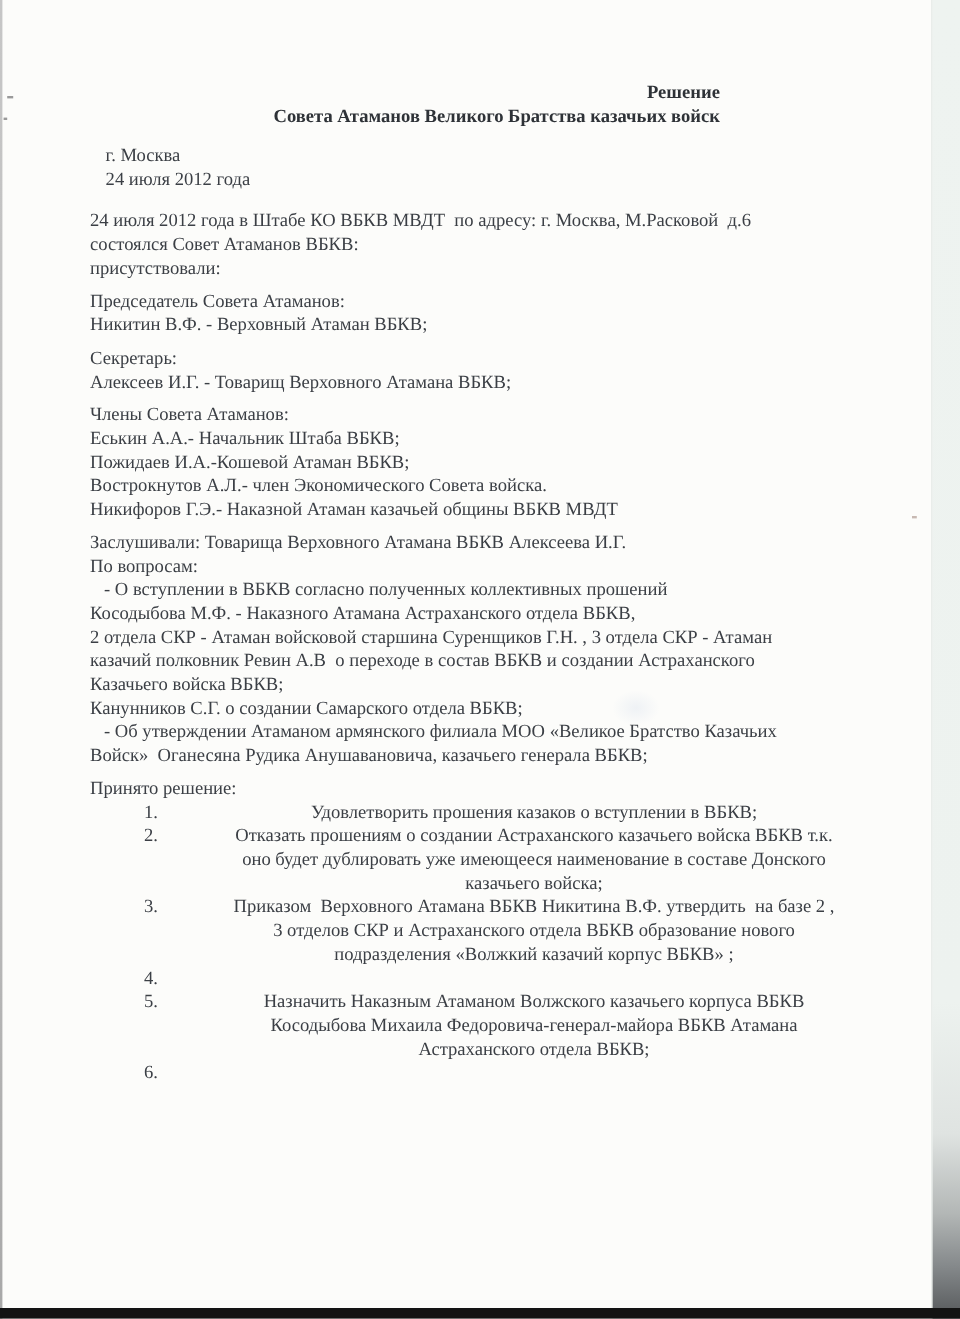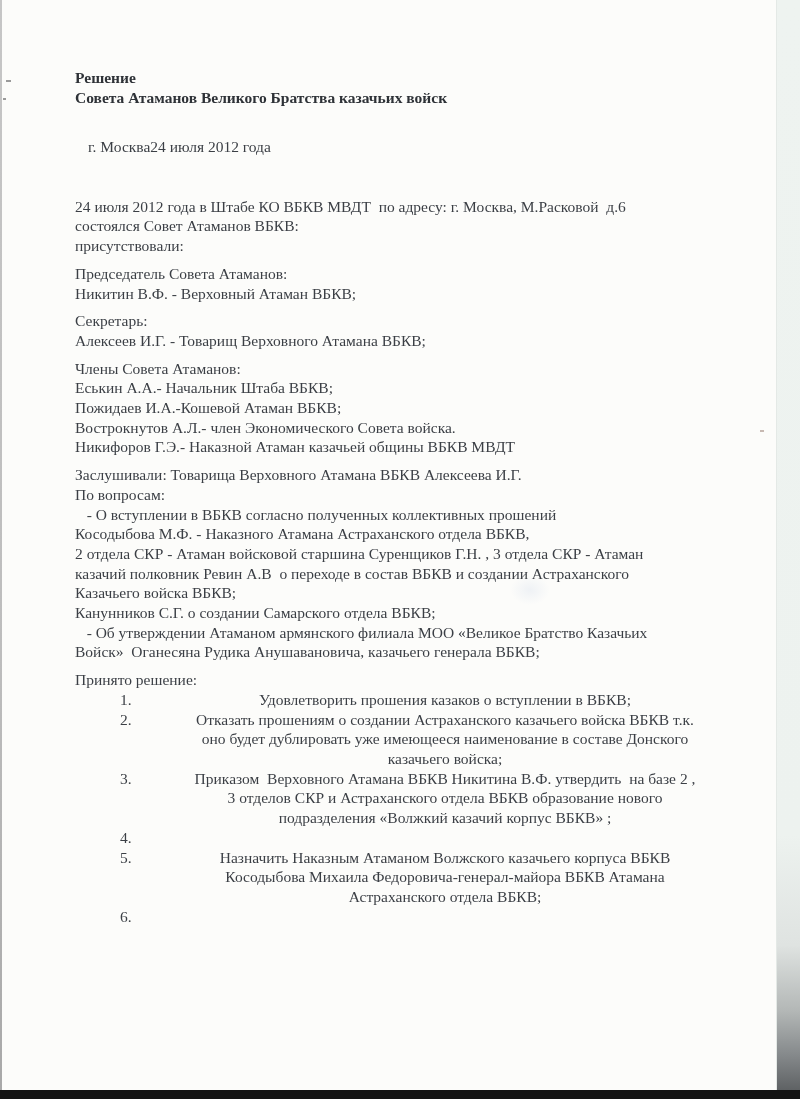--- a/index.html
+++ b/index.html
@@ -43,35 +43,36 @@
     box-sizing: border-box;
     padding: 68px 55px 0 75px;
     color: #3b3f45;
     font-size: 15.5px;
     line-height: 19.7px;
     z-index: 1;
   }
   .doc-line { white-space: pre-wrap; }
   .heading-block {
     width: 525px;
-    text-align: left;
+    text-align: right;
     font-weight: bold;
     font-size: 15.5px;
     line-height: 20px;
     color: #2e3237;
   }
   .place-date-row {
-    display: flex; 
+    display: flex; justify-content: space-between;
     width: 585px;
     padding-left: 13px;
     box-sizing: content-box;
-    margin-top: 29px;
+    margin-top: 12px;
+    flex-direction: column;
   }
   .para { margin-top: 8px; }
-  .para-intro { margin-top: 40px; }
+  .para-intro { margin-top: 15px; }
   .res-list { }
   .res-item { display: flex; }
   .res-num {
     width: 25px; margin-left: 45px; flex: 0 0 auto;
     white-space: pre;
   }
   .res-lines { flex: 1 1 auto; text-align: center; }
 </style>
 </head>
 <body>

